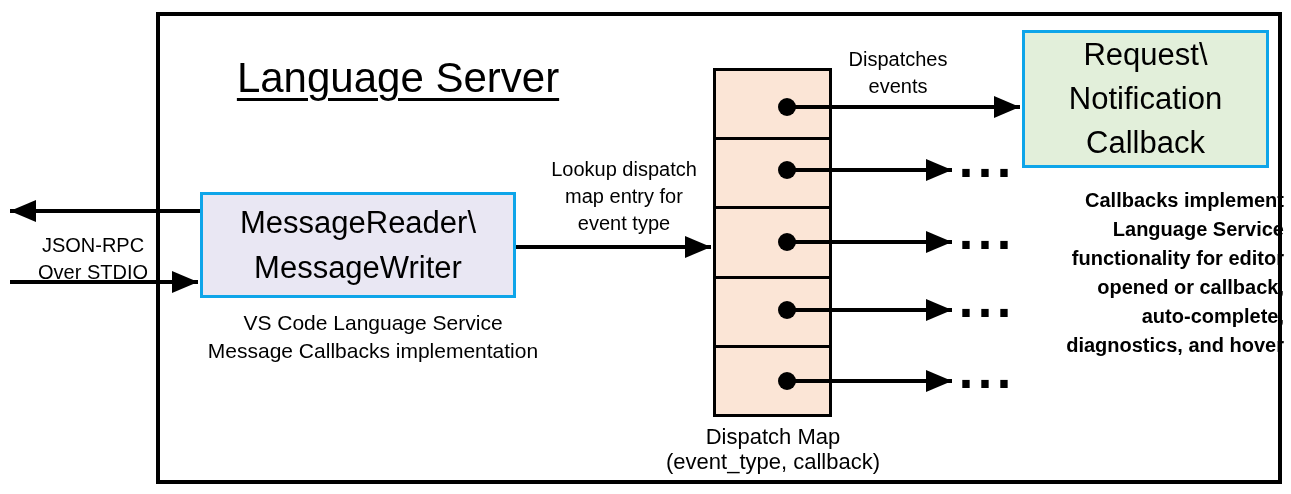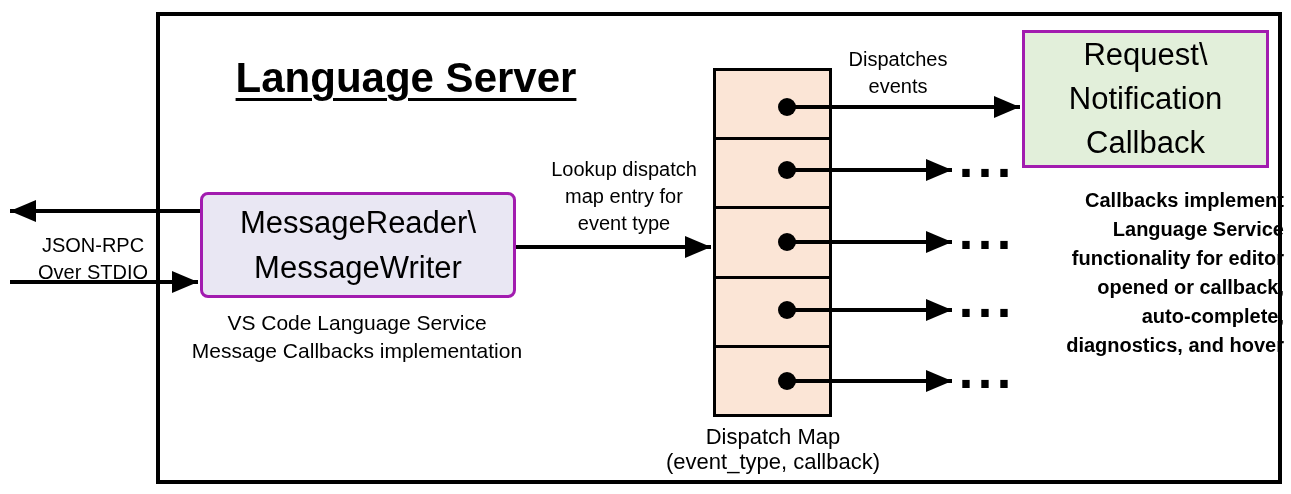--- a/index.html
+++ b/index.html
@@ -20,57 +20,56 @@
 
   .outer-box {
     left: 156px; top: 12px;
     width: 1126px; height: 472px;
     border: 4px solid #000000;
     box-sizing: border-box;
     background: transparent;
   }
 
   .diagram-title {
-    left: 226px; top: 52px; width: 360px;
+    left: 218px; top: 52px; width: 360px;
     text-align: center;
     font-size: 42px;
     line-height: 52px;
     text-decoration: underline;
     text-decoration-thickness: 3px;
     text-underline-offset: 6px;
     white-space: nowrap;
-    font-weight: bold;
   }
 
   .node {
     box-sizing: border-box;
-    border: 3px solid #a21caf;
+    border: 3px solid #0ea5e9;
     display: flex;
     flex-direction: column;
     align-items: center;
     justify-content: center;
     text-align: center;
   }
   .reader-box {
     left: 200px; top: 192px;
     width: 316px; height: 106px;
-    font-size: 31px; line-height: 45px; border-radius: 8px;
+    font-size: 31px; line-height: 45px;
   }
   .callback-box {
     left: 1022px; top: 30px;
     width: 247px; height: 138px;
     font-size: 31px; line-height: 44px;
   }
 
   .caption {
     text-align: center;
     font-size: 21px;
     line-height: 28px;
   }
-  .reader-caption { left: 152px; top: 309px; width: 410px; }
+  .reader-caption { left: 168px; top: 309px; width: 410px; }
   .map-caption    { left: 648px; top: 424px; width: 250px; font-size: 22px; line-height: 25px; }
 
   .flow-label {
     text-align: center;
     font-size: 20px;
     line-height: 27px;
   }
   .io-label         { left: 13px;  top: 232px; width: 160px; }
   .lookup-label     { left: 524px; top: 156px; width: 200px; }
   .dispatches-label { left: 818px; top: 46px;  width: 160px; }

